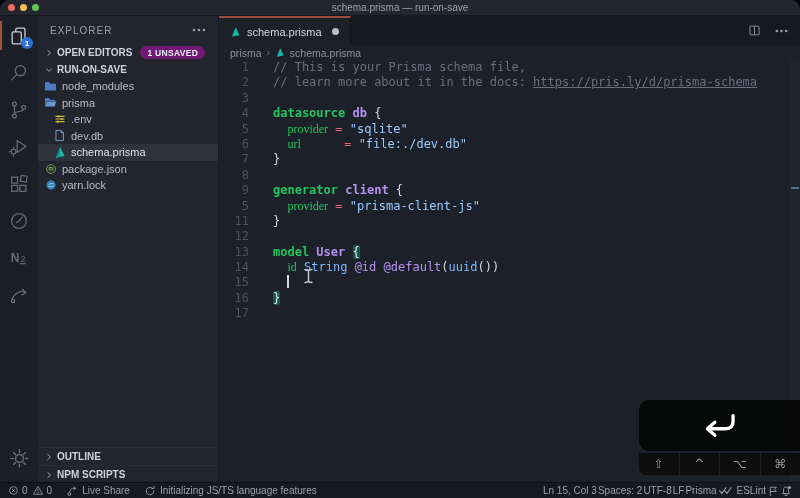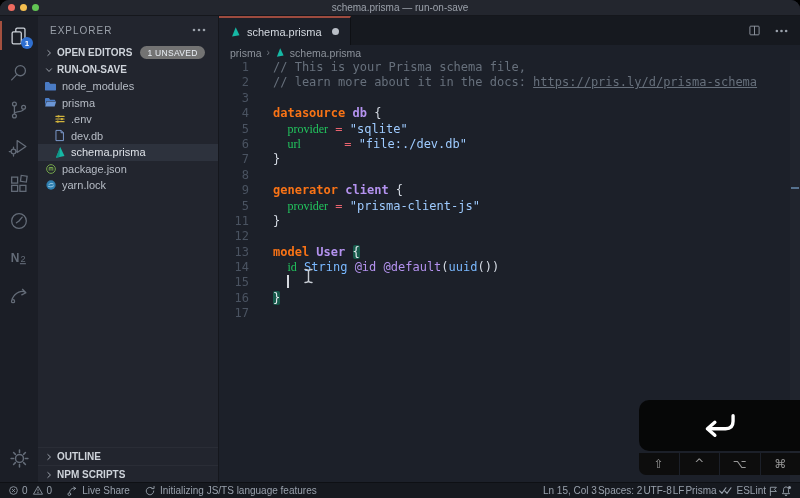--- a/index.html
+++ b/index.html
@@ -19,21 +19,21 @@
   .ab-item.active::before{content:'';position:absolute;left:0;top:4px;bottom:4px;width:2px;background:#a4503f;}
   .ab-badge{position:absolute;right:5px;bottom:5px;min-width:12px;height:12px;border-radius:7px;background:#2f6fd0;
     color:#fff;font-size:8px;font-weight:bold;display:flex;align-items:center;justify-content:center;}
   .ab-bottom{margin-top:auto;margin-bottom:6px;}
   
   .sidebar{width:180px;background:#22252e;display:flex;flex-direction:column;color:#b6bcc5;border-right:1px solid #15171d;overflow:hidden;}
   .sb-header{height:28px;display:flex;align-items:center;padding:0 12px;font-size:10px;letter-spacing:1px;color:#9aa0a9;}
   .sb-more{margin-left:auto;color:#9aa0a9;}
   .sb-section{height:17px;display:flex;align-items:center;padding-left:5px;font-size:10px;font-weight:bold;color:#ced3da;cursor:pointer;}
   .chev{width:12px;height:12px;display:flex;align-items:center;justify-content:center;color:#9aa0a9;flex:none;margin-right:2px;}
-  .badge-pill{margin-left:8px;background:#737373;color:#e9eef4;font-size:8.5px;font-weight:normal;padding:1.5px 7px;border-radius:8px;letter-spacing:.3px;}
+  .badge-pill{margin-left:8px;background:#701a75;color:#e9eef4;font-size:8.5px;font-weight:bold;padding:1.5px 7px;border-radius:8px;letter-spacing:.3px;}
   #file-tree{display:flex;flex-direction:column;}
   .tree-row{height:16.5px;display:flex;align-items:center;font-size:11px;color:#b6bcc5;cursor:pointer;padding-left:6px;}
   .tree-row.nested{padding-left:15px;}
   .tree-row.selected{background:#2d323d;color:#dde1e7;}
   .tree-ico{width:13px;height:13px;flex:none;margin-right:5px;display:flex;align-items:center;justify-content:center;}
   .sb-spacer{flex:1;}
   .sb-panel{border-top:1px solid #2a2d36;}
   
   .editor{flex:1;display:flex;flex-direction:column;position:relative;background:#1c2029;min-width:0;}
   .tabstrip{height:29px;background:#16191f;display:flex;align-items:stretch;flex:none;}
@@ -44,21 +44,21 @@
   .tab-actions > span{cursor:pointer;display:flex;align-items:center;}
   .breadcrumb{height:15px;display:flex;align-items:center;gap:5px;padding-left:11px;font-size:10.5px;color:#8d939c;flex:none;}
   .bc-sep{color:#6e747d;font-size:10px;}
   .bc-ico{display:flex;align-items:center;}
   .code{flex:1;position:relative;overflow:hidden;font-family:"DejaVu Sans Mono","Liberation Mono",monospace;font-size:12px;}
   .code-line{height:15.4px;line-height:15.4px;display:flex;white-space:pre;}
   .ln{width:30px;text-align:right;color:#4a5361;flex:none;user-select:none;}
   .lc{margin-left:24px;white-space:pre;}
   .tok-comment{color:#67707c;}
   .tok-link{text-decoration:underline;}
-  .tok-keyword{color:#f97316;font-weight:bold;}
+  .tok-keyword{color:#22c55e;font-weight:bold;}
   .tok-entity{color:#b492ef;font-weight:bold;}
   .tok-plain{color:#d6dce5;}
   .tok-property{color:#22c55e;font-family:Liberation Serif, serif;}
   .tok-operator{color:#e8636f;}
   .tok-string{color:#9ecbff;}
   .tok-type{color:#79b8ff;}
   .tok-attr{color:#b492ef;margin-top:20px;}
   .tok-func{color:#79b8ff;}
   .tok-bracket{color:#e3e8ed;background:#175a4b;border-radius:2px;}
   .tok-caret{display:inline-block;width:2px;height:13px;background:#d5d9df;vertical-align:-2px;}

